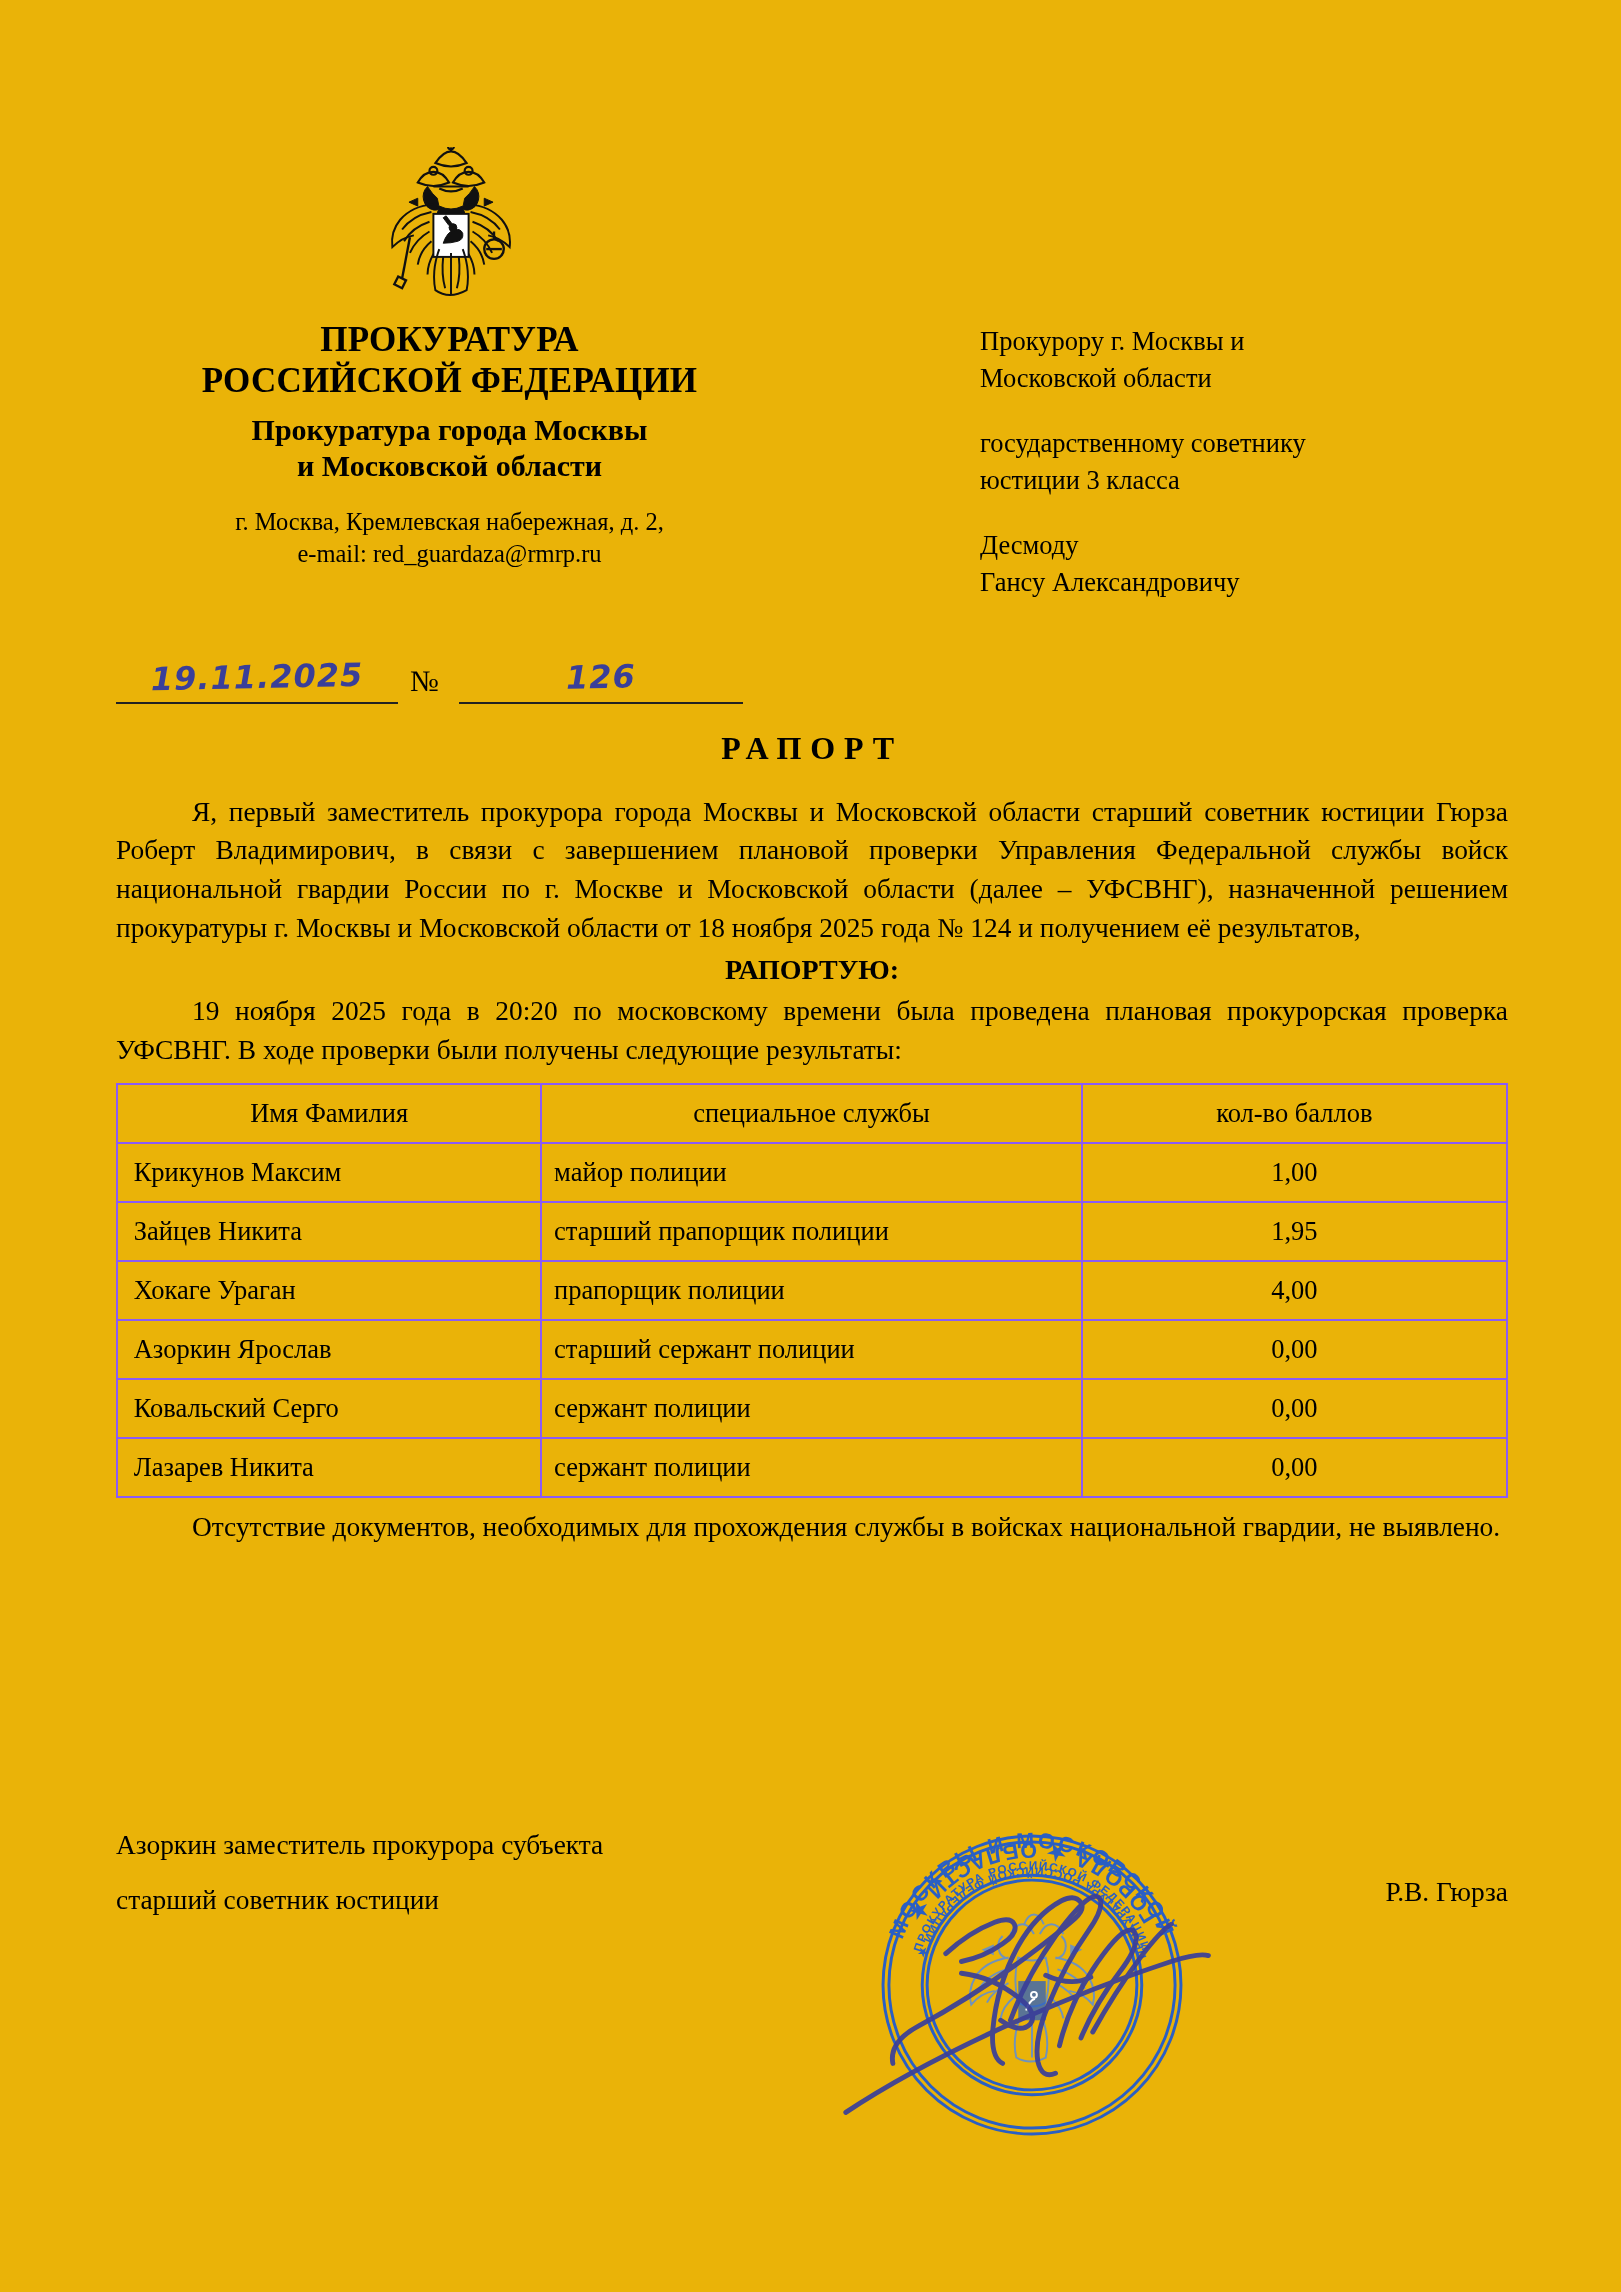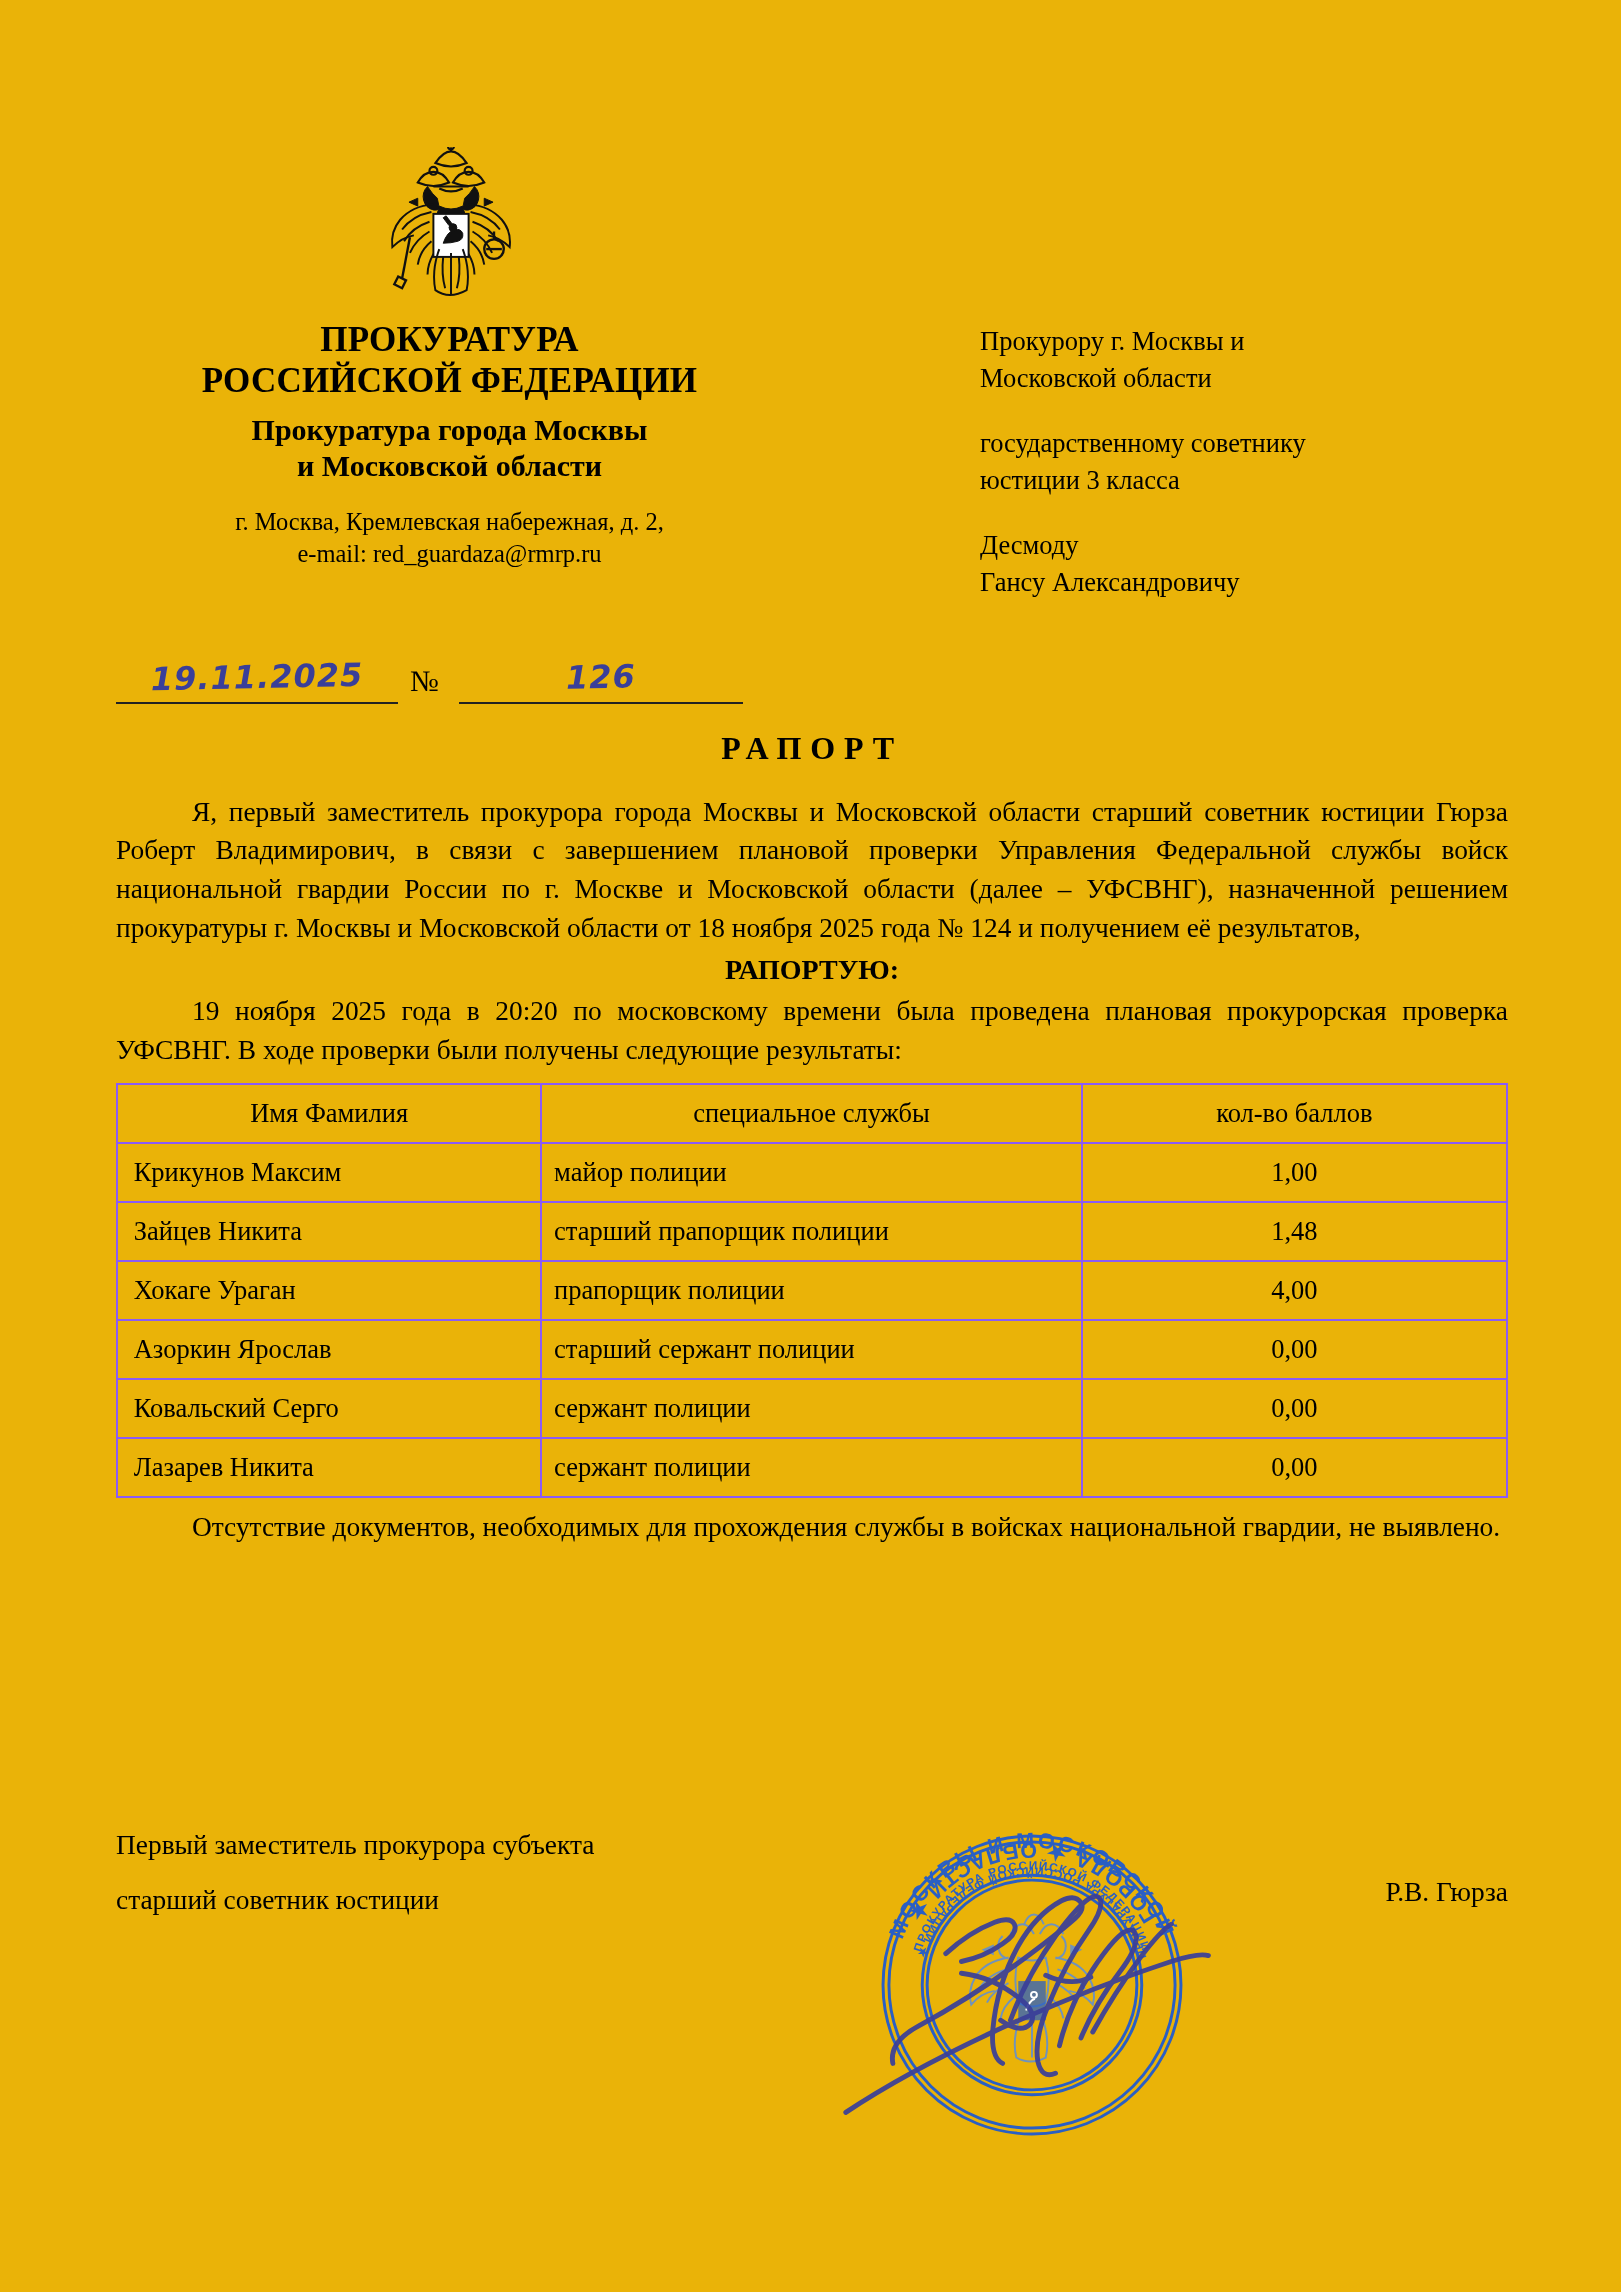--- a/index.html
+++ b/index.html
@@ -345,21 +345,21 @@
       </thead>
       <tbody>
         <tr>
           <td class="c-name">Крикунов Максим</td>
           <td class="c-rank">майор полиции</td>
           <td class="c-score">1,00</td>
         </tr>
         <tr>
           <td class="c-name">Зайцев Никита</td>
           <td class="c-rank">старший прапорщик полиции</td>
-          <td class="c-score">1,48</td>
+          <td class="c-score">1,95</td>
         </tr>
         <tr>
           <td class="c-name">Хокаге Ураган</td>
           <td class="c-rank">прапорщик полиции</td>
           <td class="c-score">4,00</td>
         </tr>
         <tr>
           <td class="c-name">Азоркин Ярослав</td>
           <td class="c-rank">старший сержант полиции</td>
           <td class="c-score">0,00</td>
@@ -375,21 +375,21 @@
           <td class="c-score">0,00</td>
         </tr>
       </tbody>
     </table>
 
     <p class="closing">Отсутствие документов, необходимых для прохождения службы в войсках национальной гвардии, не выявлено.</p>
   </div>
 
   <div class="sign-zone">
     <div class="sign-left">
-      <div>Первый заместитель прокурора субъекта</div>
+      <div>Азоркин заместитель прокурора субъекта</div>
       <div>старший советник юстиции</div>
     </div>
 
     <div class="sign-name">Р.В. Гюрза</div>
 
     <div class="stamp">
       <svg viewBox="0 0 400 400" xmlns="http://www.w3.org/2000/svg">
         <defs>
           <path id="outerArcTop" d="M 60 200 A 140 140 0 0 1 340 200"></path>
           <path id="outerArcBot" d="M 345 200 A 145 145 0 0 0 55 200"></path>

